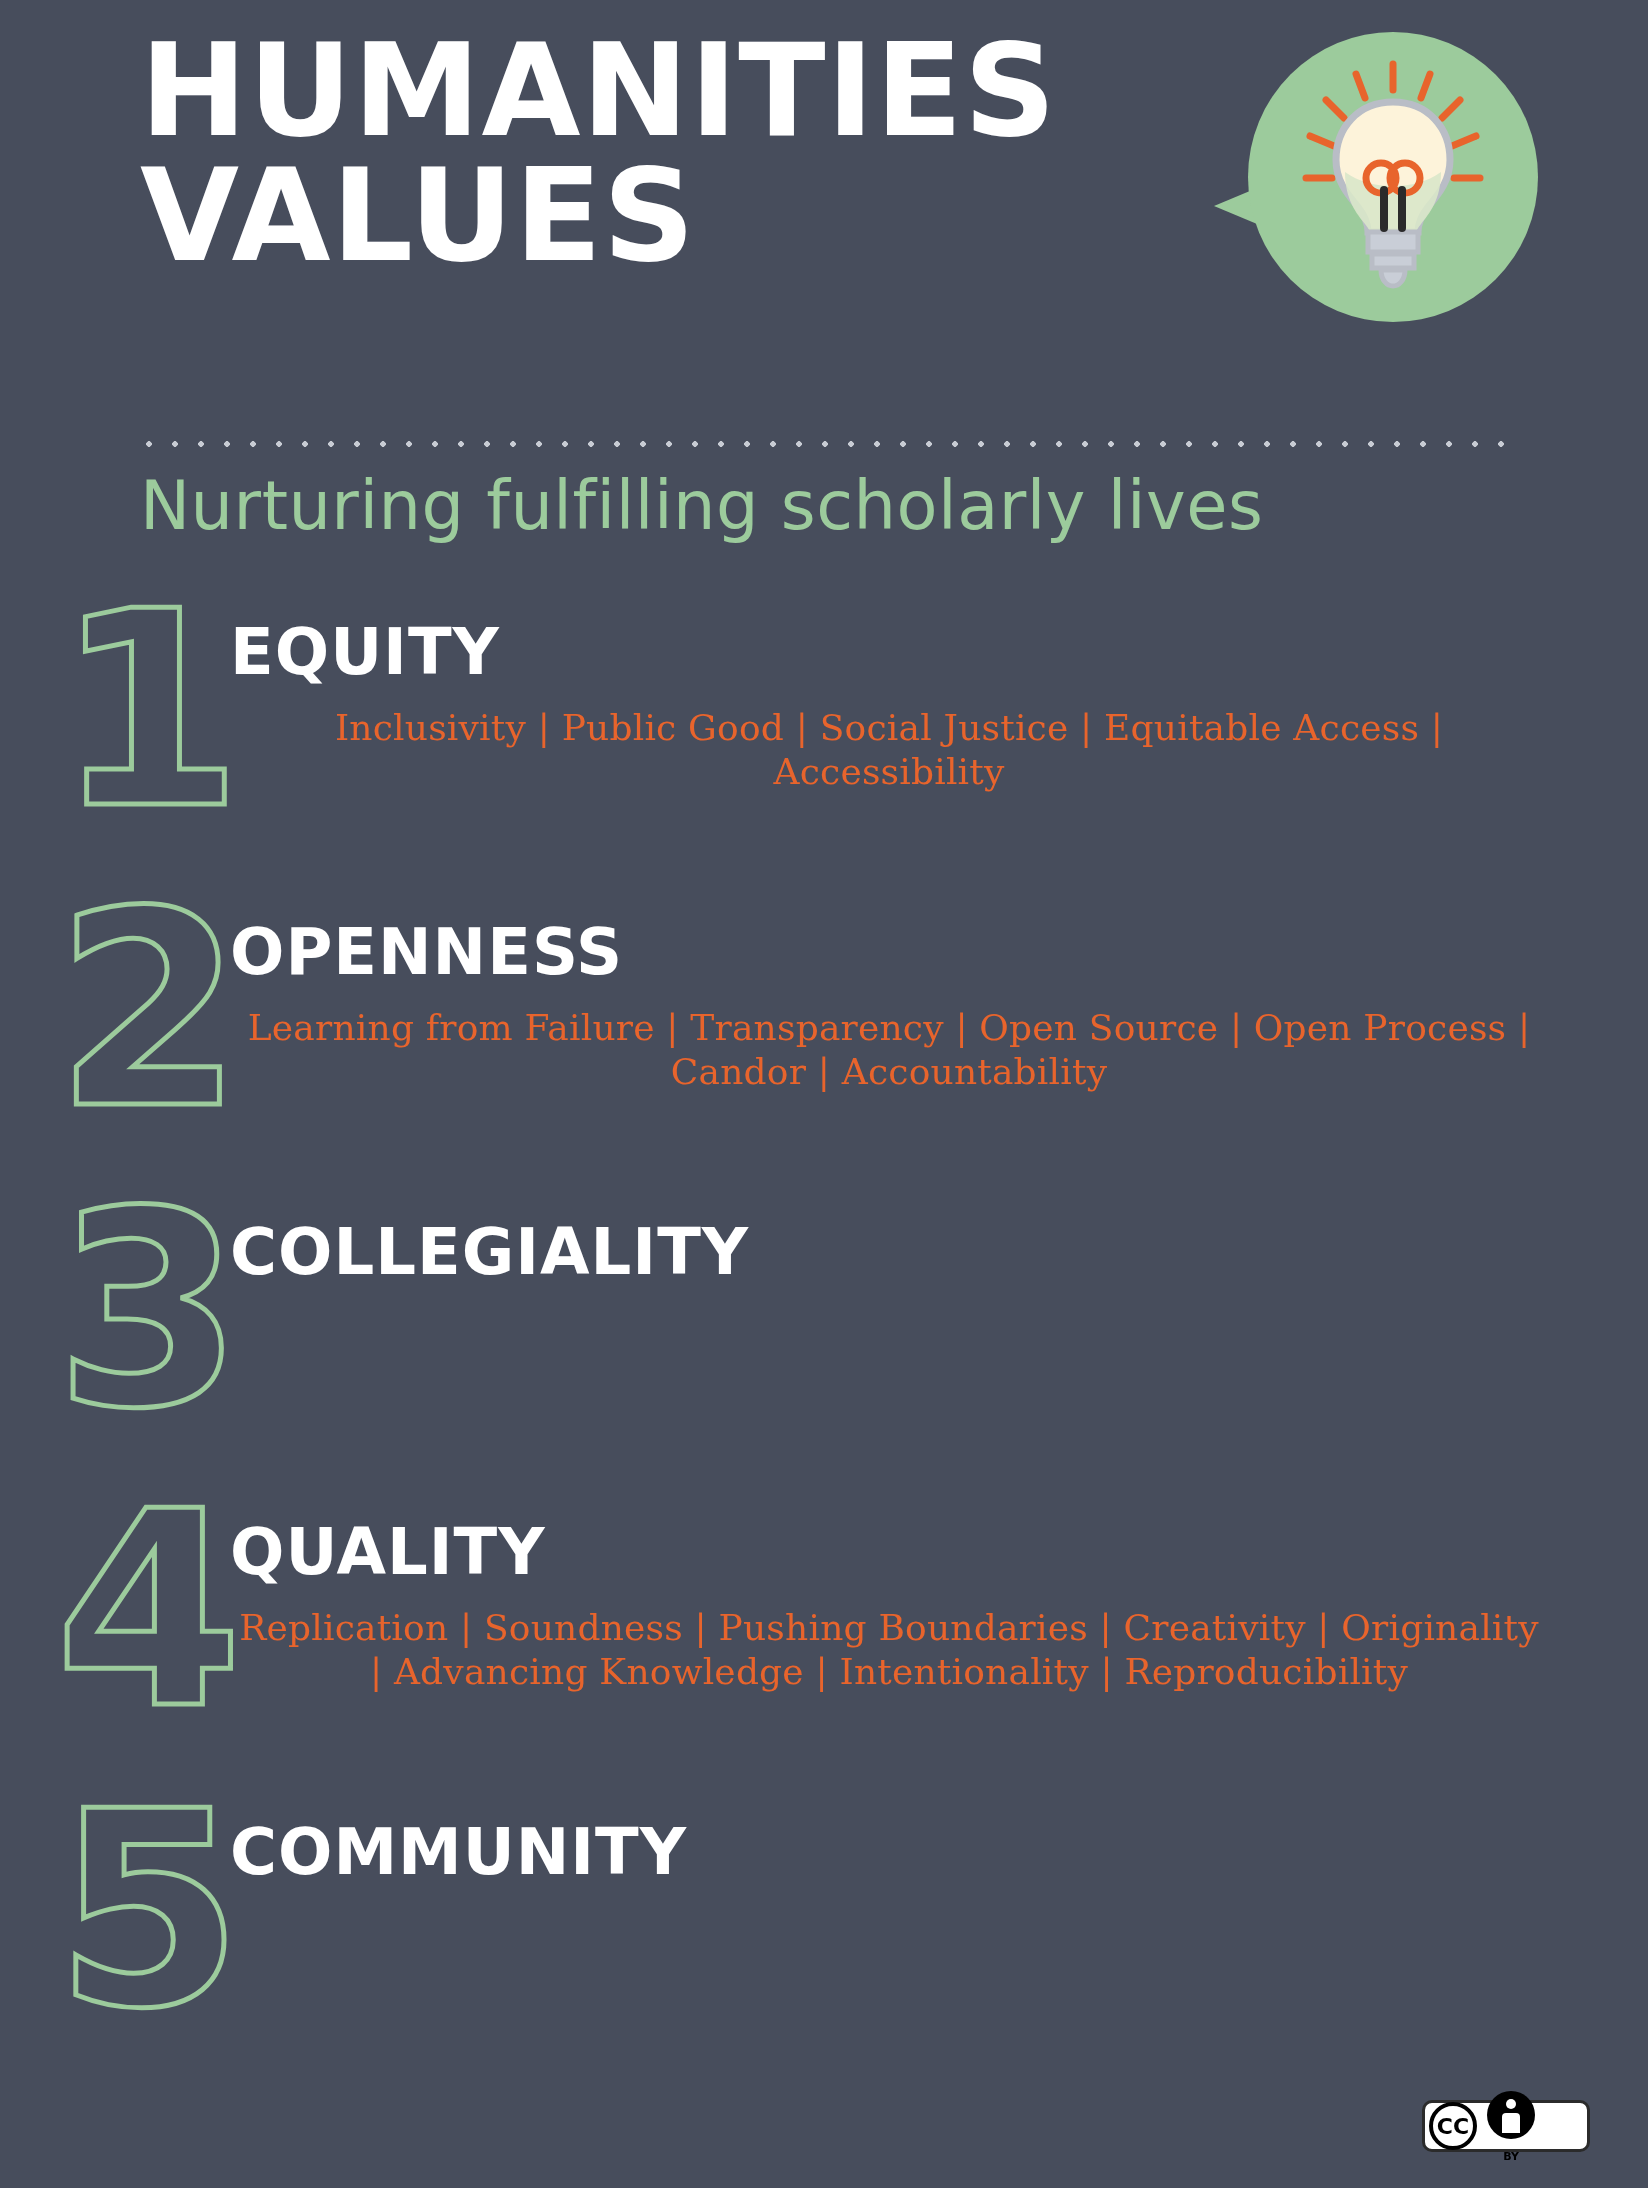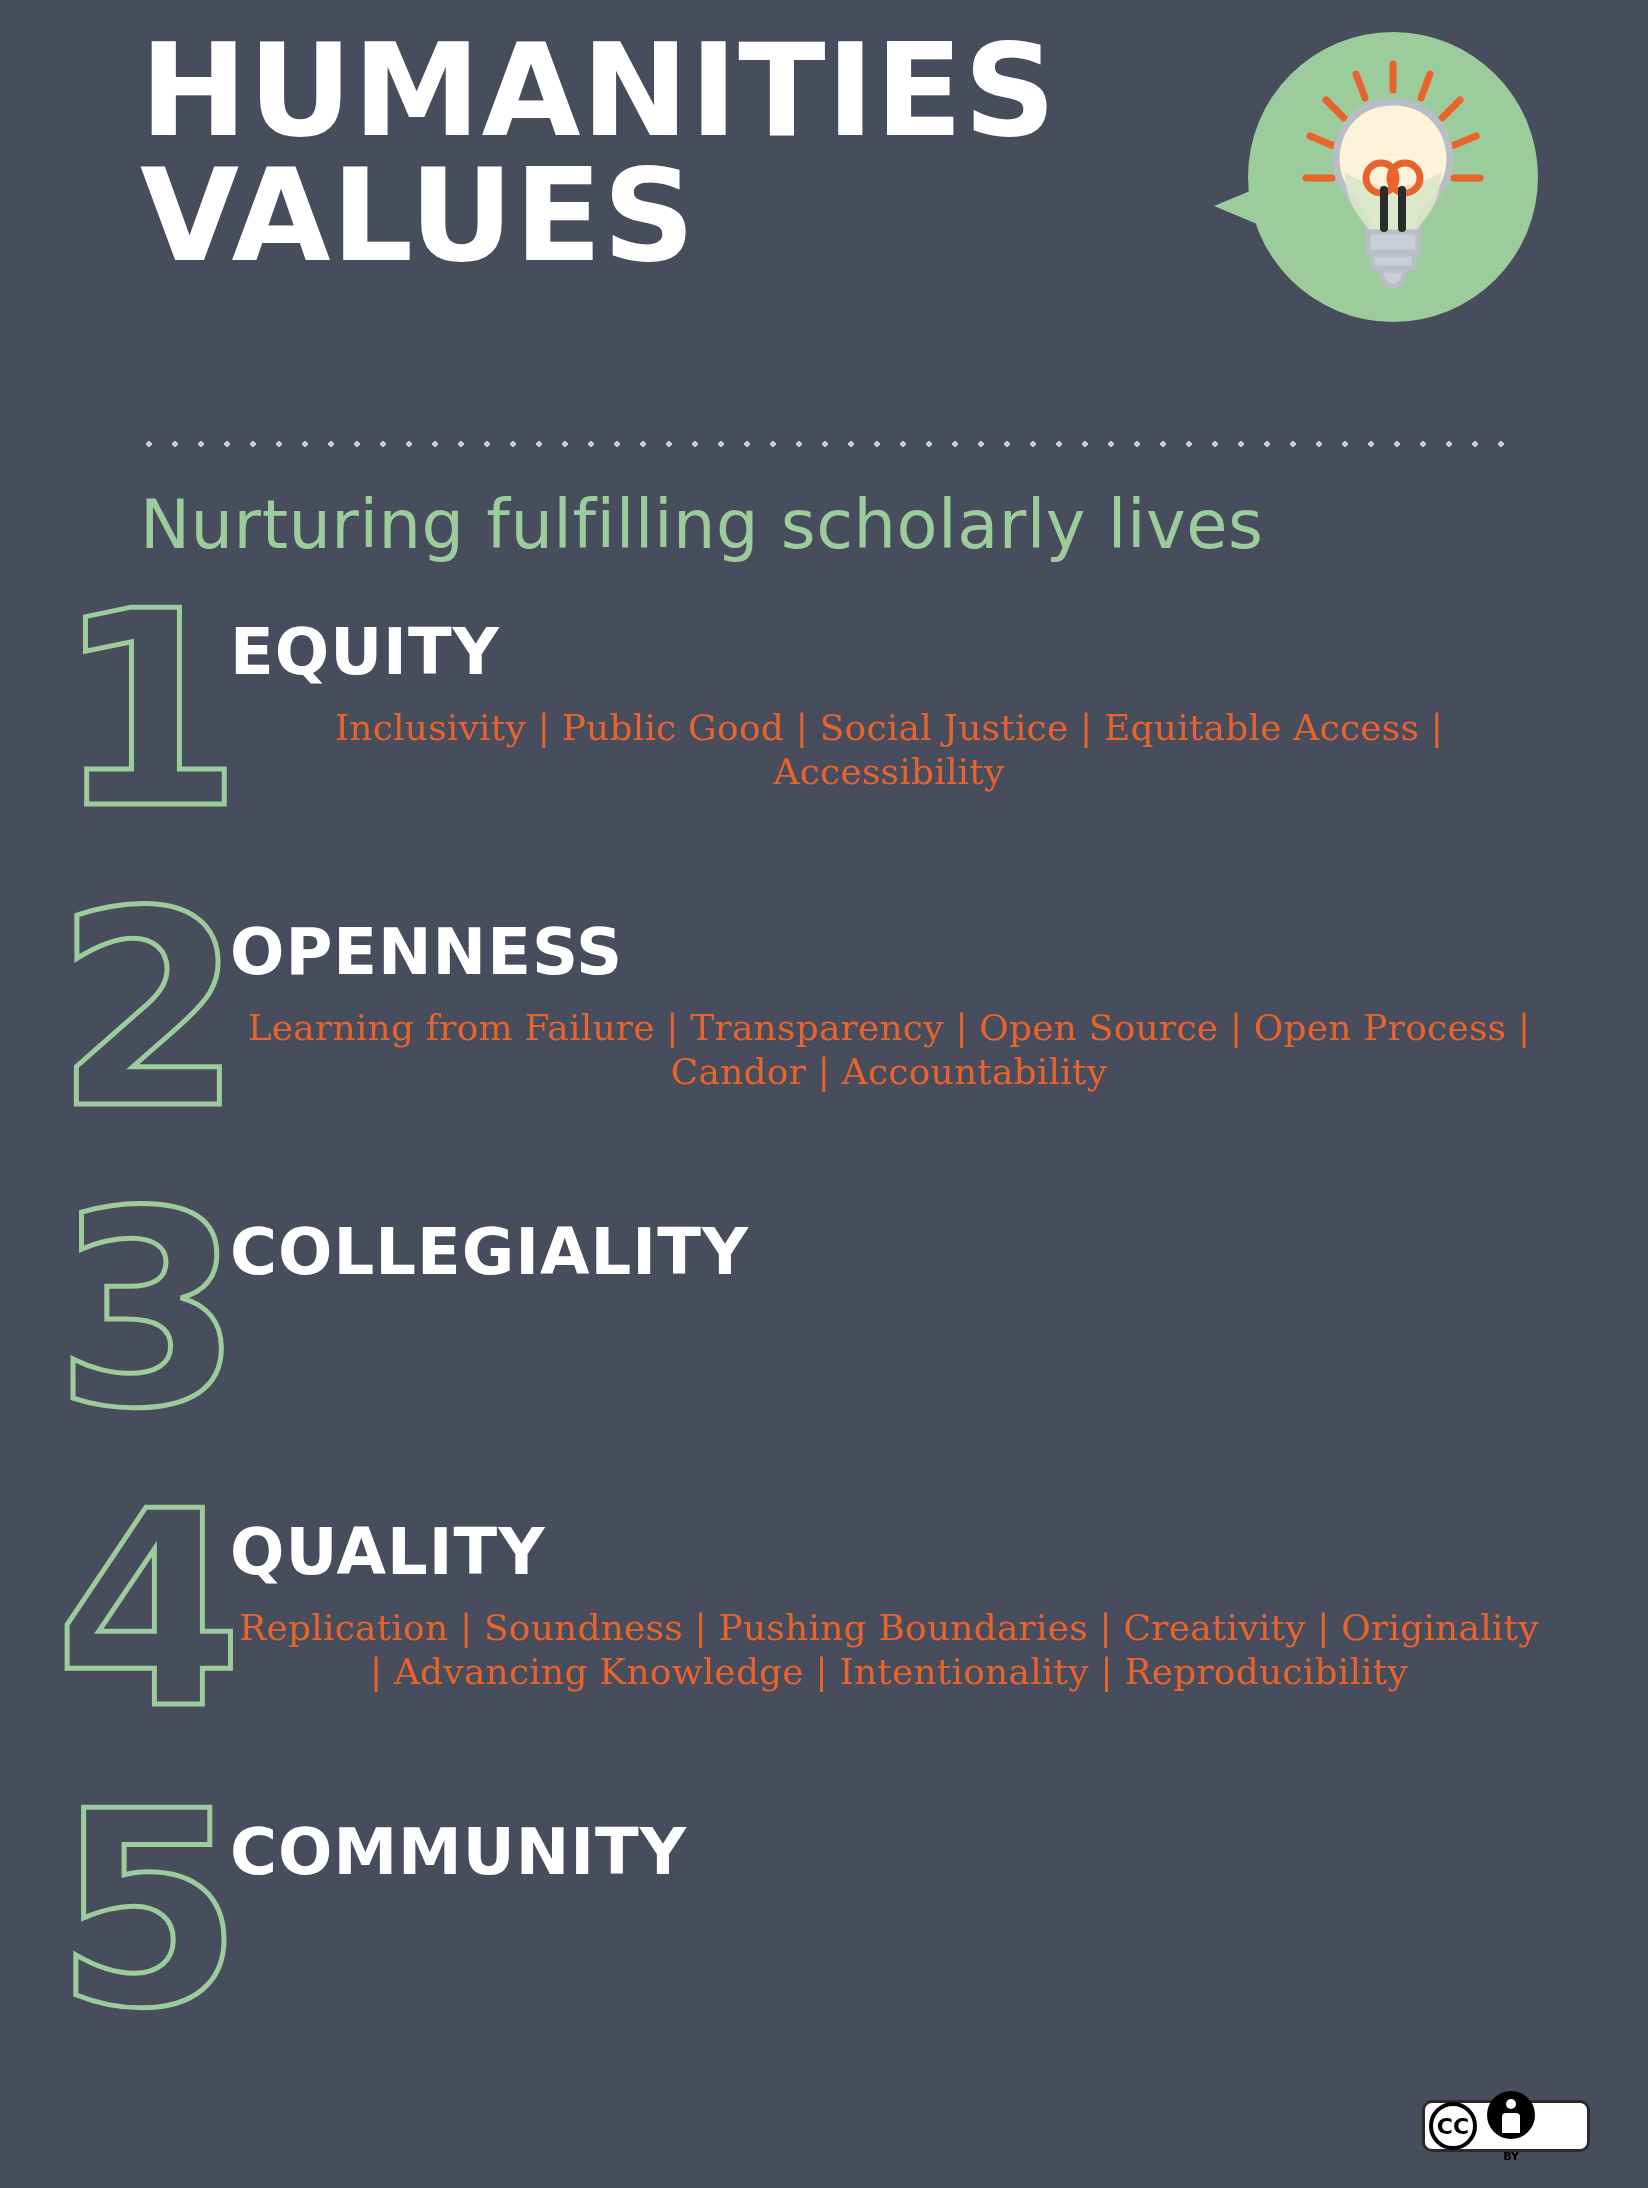--- a/index.html
+++ b/index.html
@@ -89,21 +89,21 @@
     background-size: 26px 8px;
     background-repeat: repeat-x;
     background-position: left center;
     opacity: 0.95;
   }
 
   
   .subtitle {
     position: absolute;
     left: 140px;
-    top: 486px;
+    top: 467px;
     color: #9ccb9c;
     font-family: "DejaVu Sans", sans-serif;
     font-size: 67px;
     letter-spacing: 0.5px;
     white-space: nowrap;
   }
 
   
   .values {
     position: absolute;

